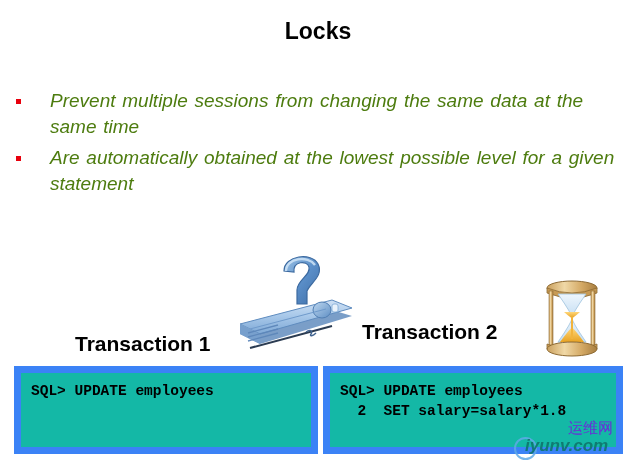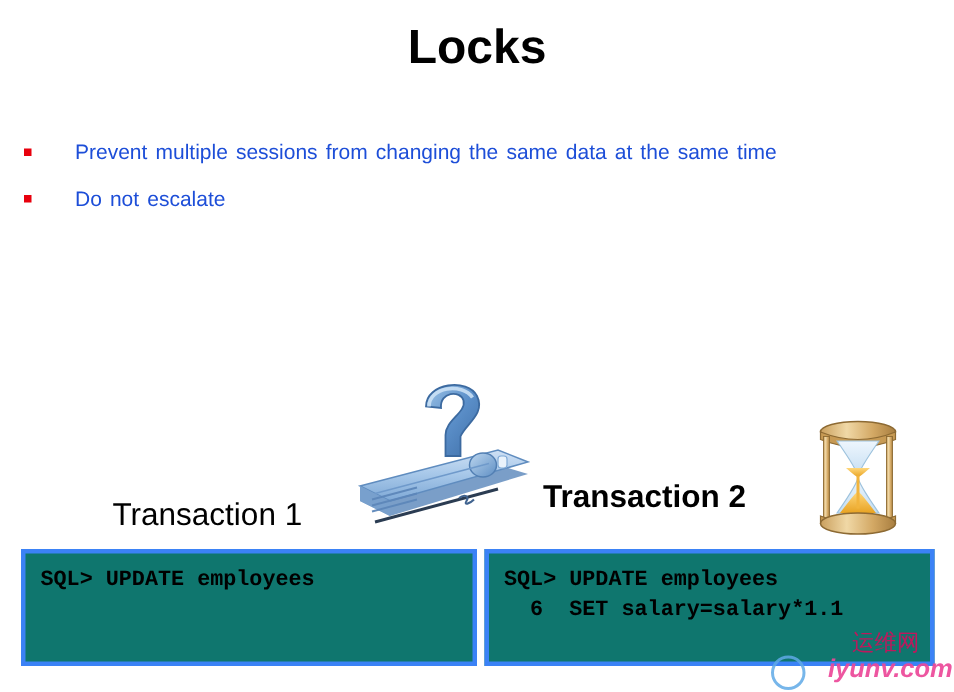--- a/index.html
+++ b/index.html
@@ -16,21 +16,21 @@
     color: #000000;
   }
 
   
   .slide-title {
     position: absolute;
     left: 0;
     top: 14px;
     width: 636px;
     text-align: center;
-    font-size: 32px;
+    font-size: 23px;
     font-weight: bold;
     letter-spacing: 0px;
     line-height: 34px;
   }
 
   
   .bullets {
     position: absolute;
     left: 0;
     top: 88px;
@@ -43,25 +43,26 @@
   }
   .bullet-marker {
     position: absolute;
     left: 16px;
     top: 11px;
     width: 5px;
     height: 5px;
     background: #e8000d;
   }
   .bullet-text {
-    font-size: 14px;
+    font-size: 19px;
     line-height: 26px;
-    color: #1d4ed8;
+    color: #4d7c0f;
     word-spacing: 1.5px;
     max-width: 565px;
+    font-style: italic;
   }
 
   
   .art-lock {
     position: absolute;
     left: 236px;
     top: 246px;
     width: 120px;
     height: 112px;
   }
@@ -76,36 +77,36 @@
   
   .tx-heading {
     position: absolute;
     font-size: 21px;
     line-height: 24px;
     white-space: nowrap;
   }
   #tx1-heading {
     left: 75px;
     top: 332px;
-    font-weight: normal;
+    font-weight: bold;
   }
   #tx2-heading {
     left: 362px;
     top: 320px;
     font-weight: bold;
   }
 
   
   .code-box {
     position: absolute;
     top: 366px;
-    height: 78px;
+    height: 88px;
     box-sizing: border-box;
-    background: #0f766e;
-    border: 3px solid #3b82f6;
+    background: #14b8a6;
+    border: 7px solid #3b82f6;
     padding: 8px 0 0 10px;
   }
   #tx1-box { left: 14px;  width: 304px; }
   #tx2-box { left: 323px; width: 300px; }
 
   .code-line {
     font-family: "Liberation Mono", "DejaVu Sans Mono", monospace;
     font-size: 14.5px;
     font-weight: bold;
     line-height: 20px;
@@ -121,33 +122,33 @@
     width: 122px;
     height: 40px;
     pointer-events: none;
   }
   .wm-cn {
     position: absolute;
     left: 56px;
     top: 0px;
     font-size: 15px;
     line-height: 17px;
-    color: #be185d;
+    color: #6d28d9;
     font-family: "DejaVu Sans", sans-serif;
     white-space: nowrap;
   }
   .wm-en {
     position: absolute;
-    left: 40px;
+    left: 13px;
     top: 16px;
     font-size: 17px;
     line-height: 19px;
     font-weight: bold;
     font-style: italic;
-    color: #ec4899;
+    color: #0f766e;
     font-family: "Liberation Sans", sans-serif;
     white-space: nowrap;
     opacity: 0.92;
   }
   .wm-ring {
     position: absolute;
     left: 2px;
     top: 17px;
     width: 19px;
     height: 19px;
@@ -161,25 +162,25 @@
 
 <div class="slide-title">Locks</div>
 
 <div class="bullets">
 
   <div class="bullet-row">
     <span class="bullet-marker"></span>
     <div class="bullet-text">Prevent multiple  sessions from changing  the same data at the  same time</div>
   </div>
 
-
   <div class="bullet-row">
     <span class="bullet-marker"></span>
-    <div class="bullet-text">Do not escalate</div>
+    <div class="bullet-text">Are automatically  obtained at the  lowest possible level  for a given statement</div>
   </div>
+
 
 </div>
 
 <div class="art-lock">
   <svg width="120" height="112" viewBox="0 0 120 112" xmlns="http://www.w3.org/2000/svg">
     <defs>
       <linearGradient id="qGrad" x1="0" y1="0" x2="1" y2="1">
         <stop offset="0%" stop-color="#9dc3e6"></stop>
         <stop offset="50%" stop-color="#5b8fc9"></stop>
         <stop offset="100%" stop-color="#3f6fa8"></stop>
@@ -261,20 +262,20 @@
 <div class="tx-heading" id="tx1-heading">Transaction 1</div>
 
 <div class="code-box" id="tx1-box">
   <div class="code-line">SQL&gt; UPDATE employees</div>
 </div>
 
 <div class="tx-heading" id="tx2-heading">Transaction 2</div>
 
 <div class="code-box" id="tx2-box">
   <div class="code-line">SQL&gt; UPDATE employees</div>
-  <div class="code-line">  6  SET salary=salary*1.1</div>
+  <div class="code-line">  2  SET salary=salary*1.8</div>
 </div>
 
 <div class="watermark">
   <div class="wm-ring"></div>
   <div class="wm-cn">运维网</div>
   <div class="wm-en">iyunv.com</div>
 </div>
 
 </body></html>

